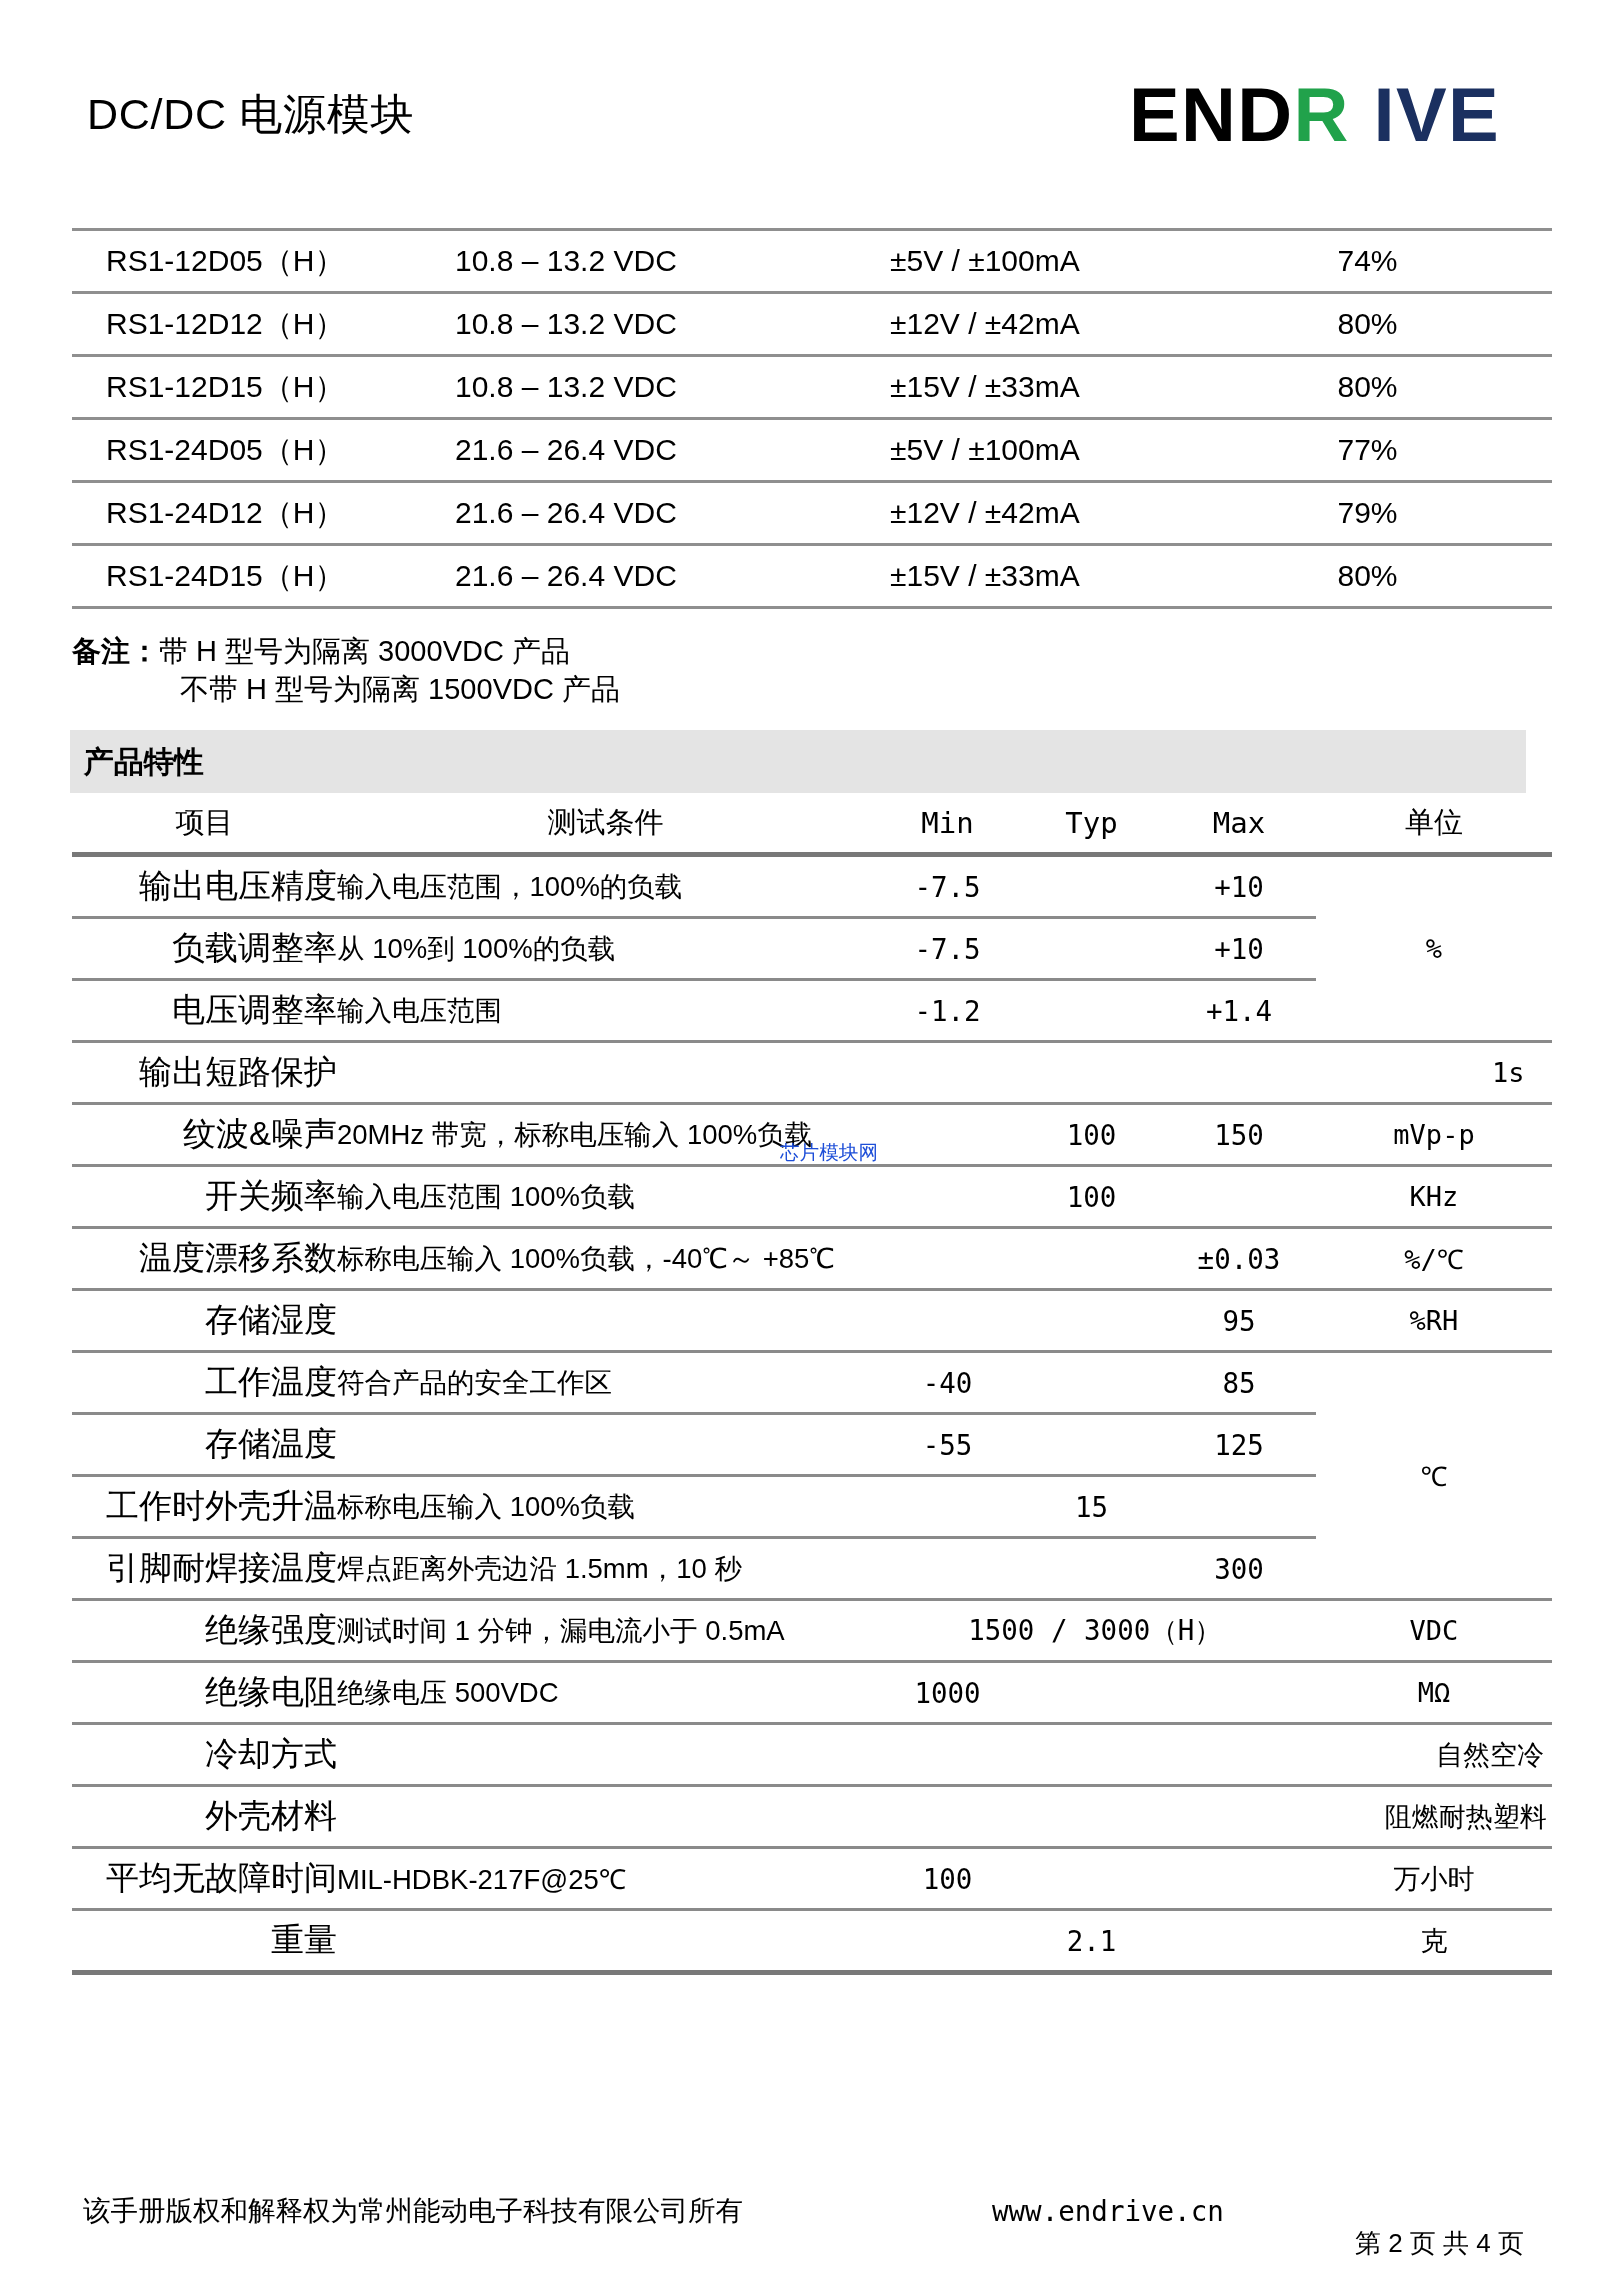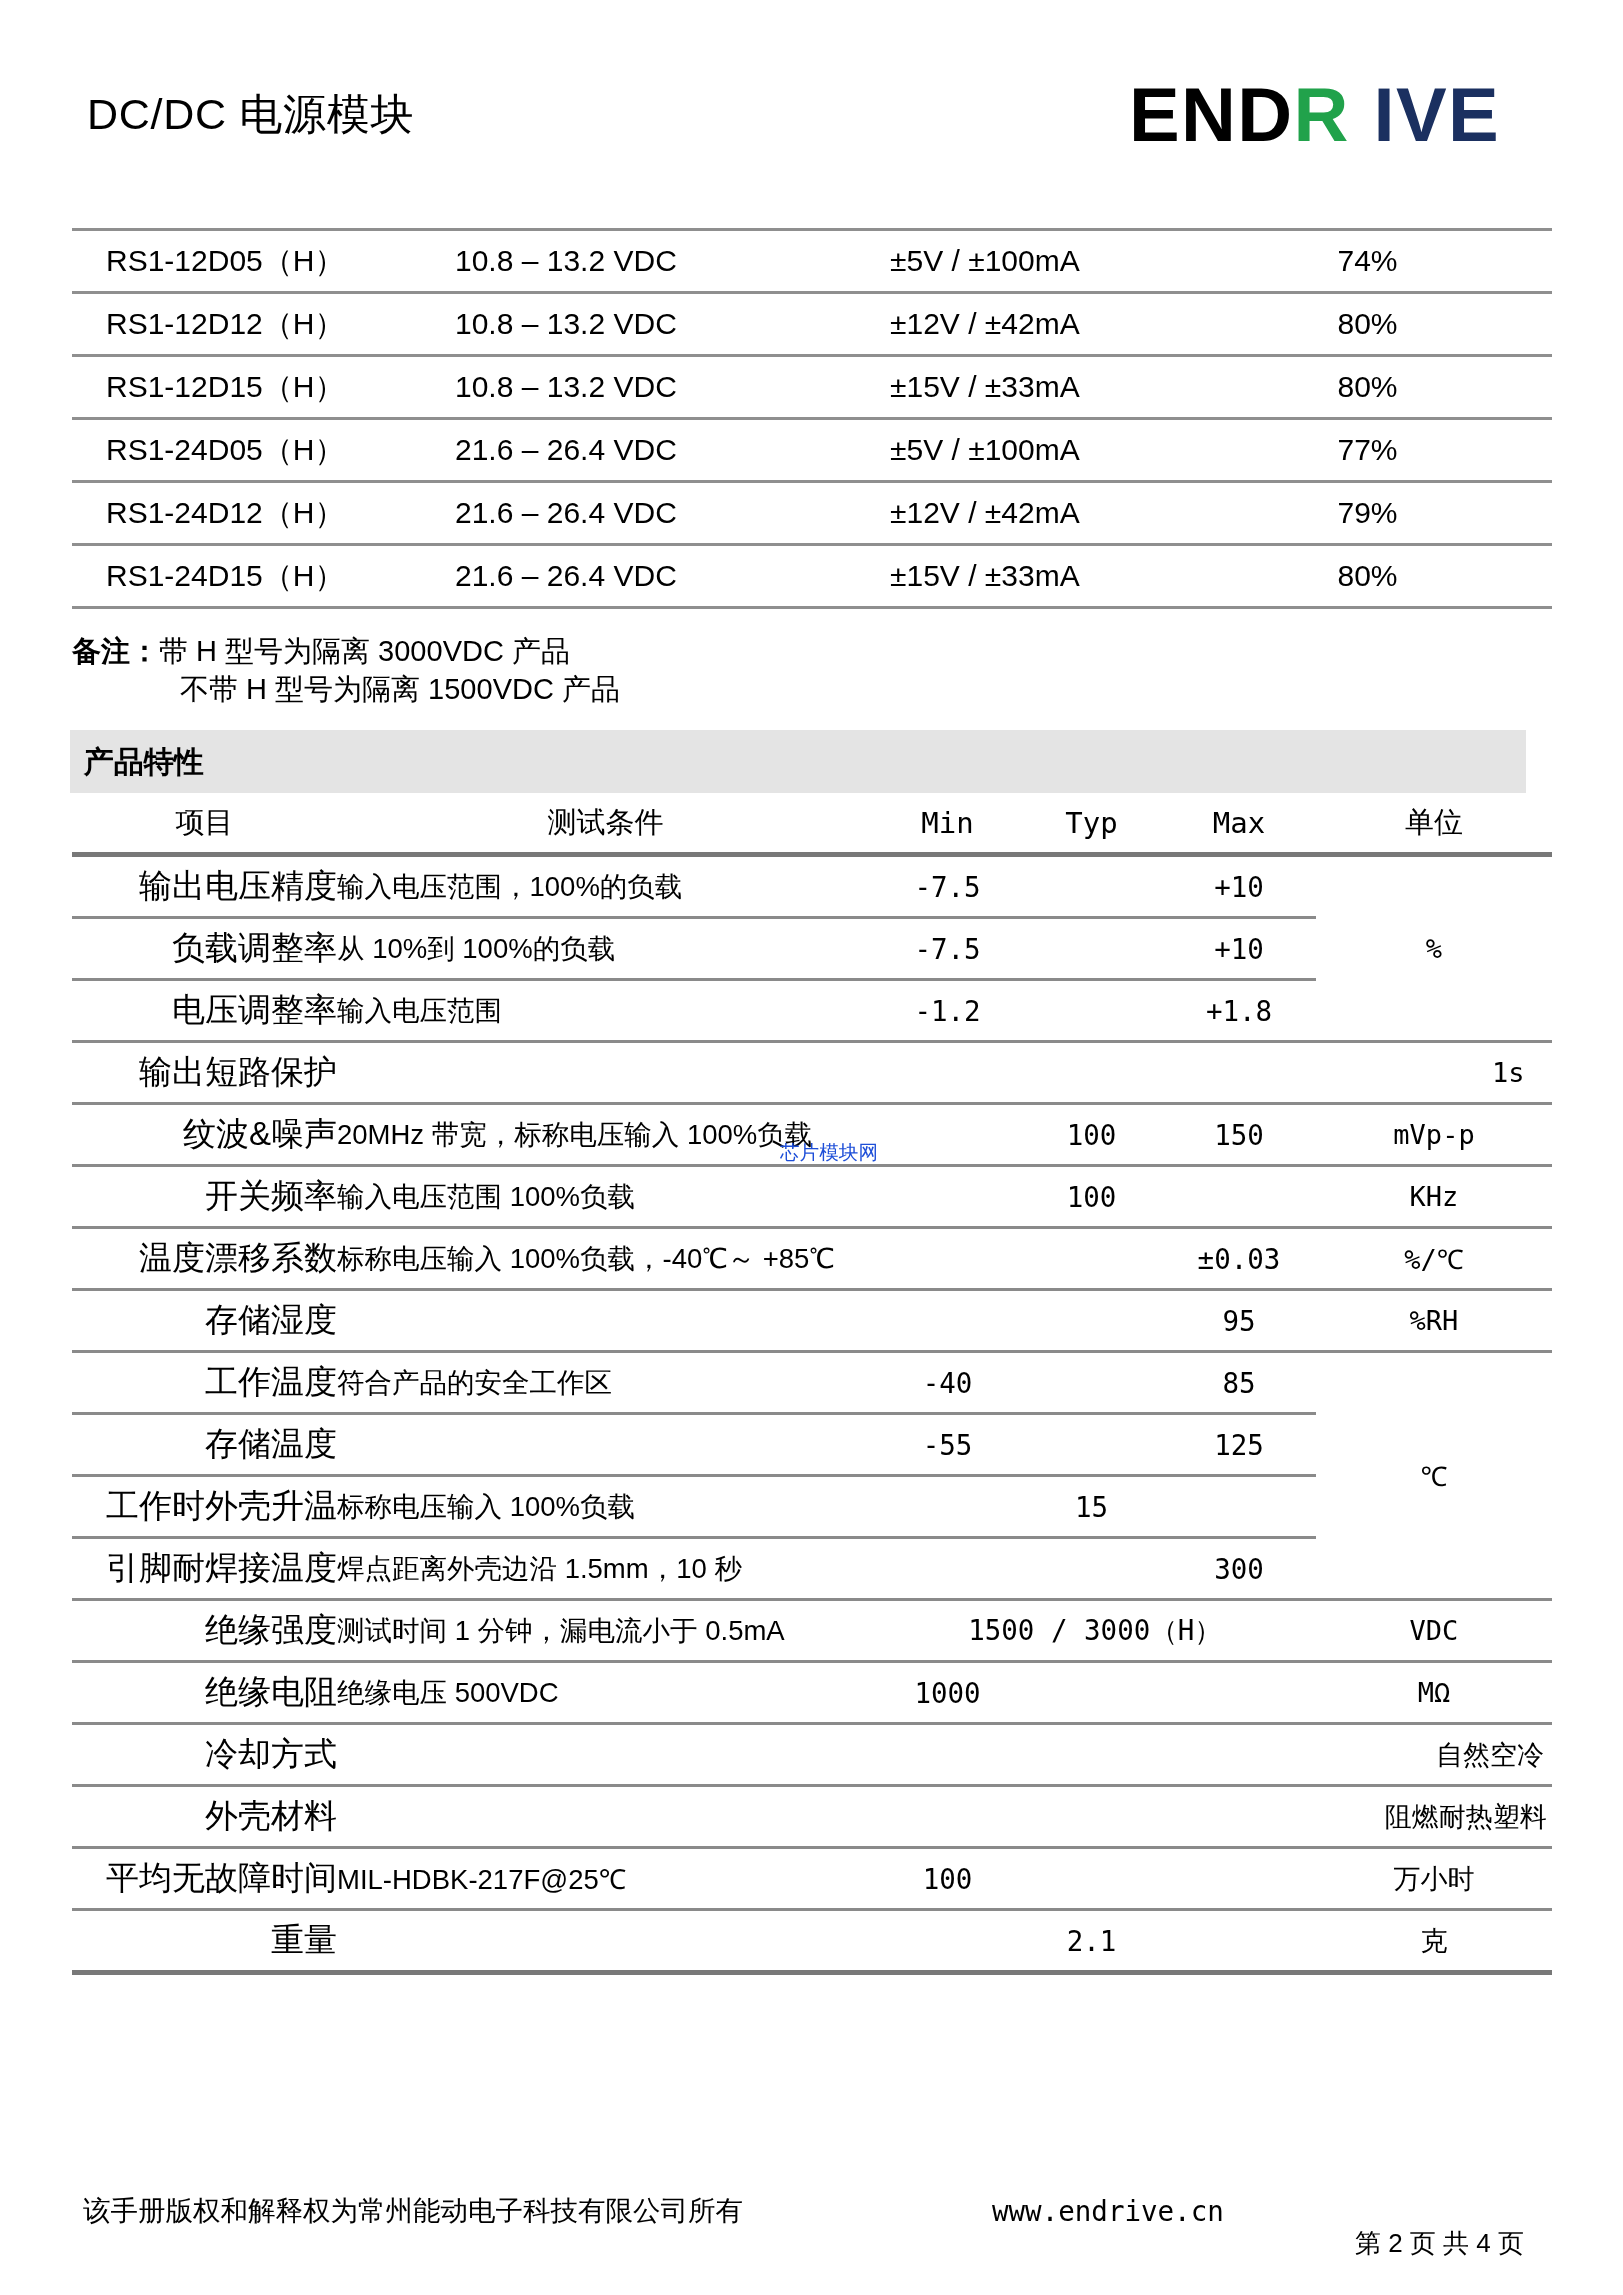--- a/index.html
+++ b/index.html
@@ -135,21 +135,21 @@
           <td class="c-cond b5">从 10%到 100%的负载</td>
           <td class="c-num b5">-7.5</td>
           <td class="c-num b5"></td>
           <td class="c-num b5">+10</td>
         </tr>
         <tr>
           <td class="c-item b5">电压调整率</td>
           <td class="c-cond b5">输入电压范围</td>
           <td class="c-num b5">-1.2</td>
           <td class="c-num b5"></td>
-          <td class="c-num b5">+1.8</td>
+          <td class="c-num b5">+1.4</td>
         </tr>
         <tr>
           <td class="c-item b5">输出短路保护</td>
           <td class="c-cond b5"></td>
           <td class="c-num b5"></td>
           <td class="c-num b5"></td>
           <td class="c-num b5"></td>
           <td class="c-unit b5 unit-right" style="padding-right: 27.5px;">1s</td>
         </tr>
         <tr>

